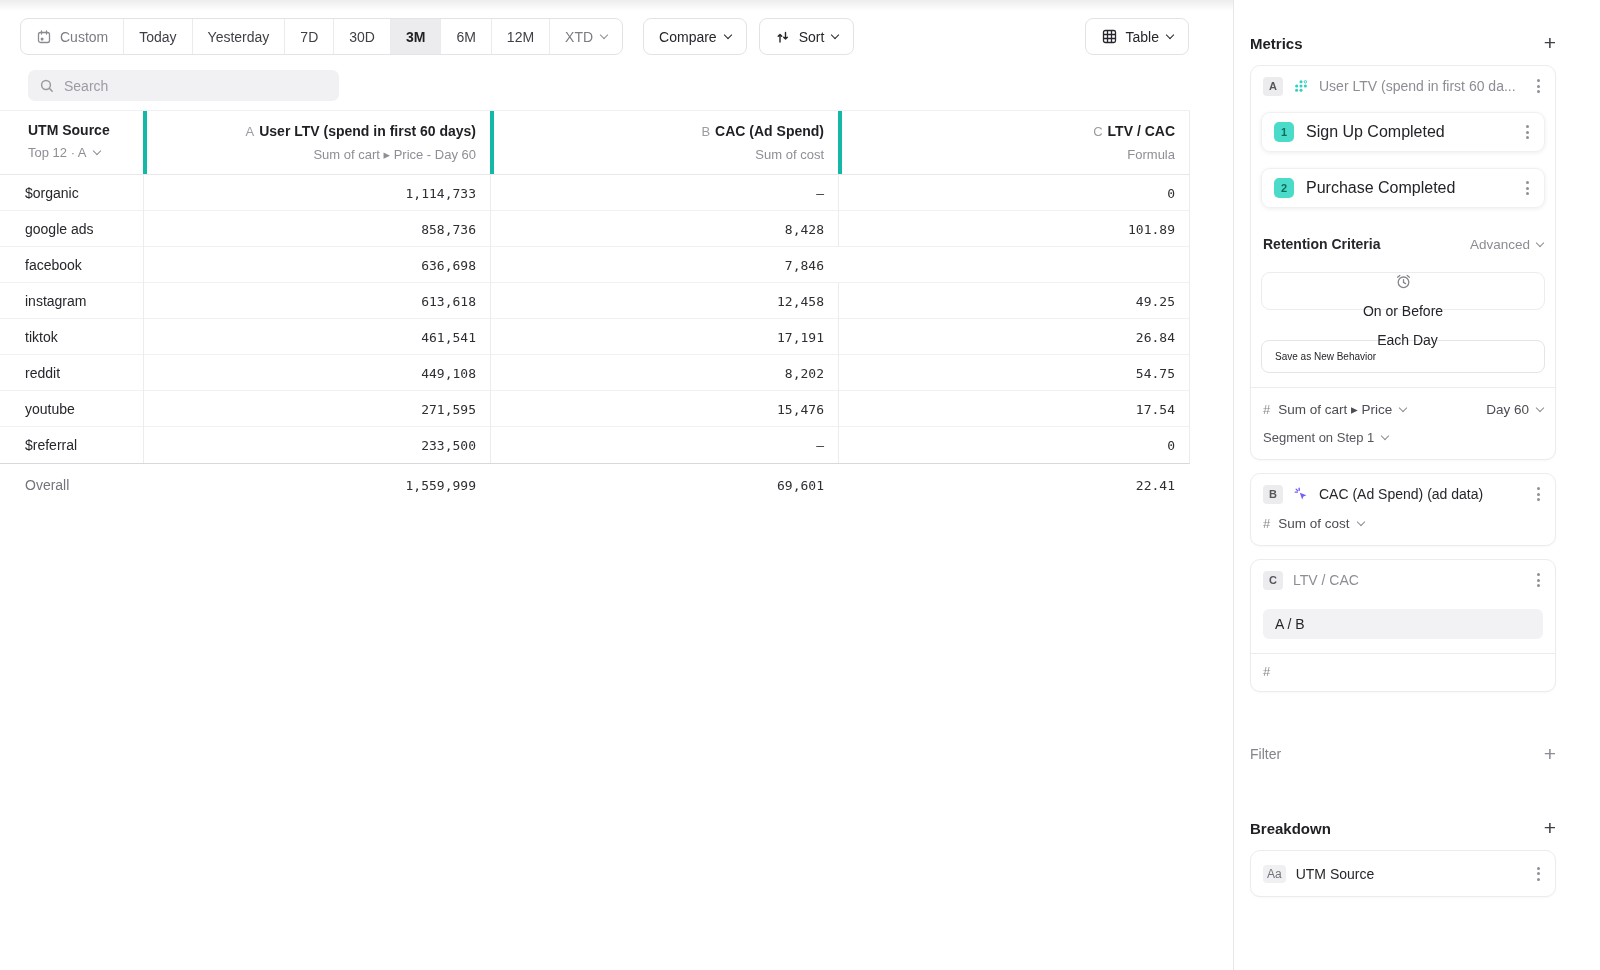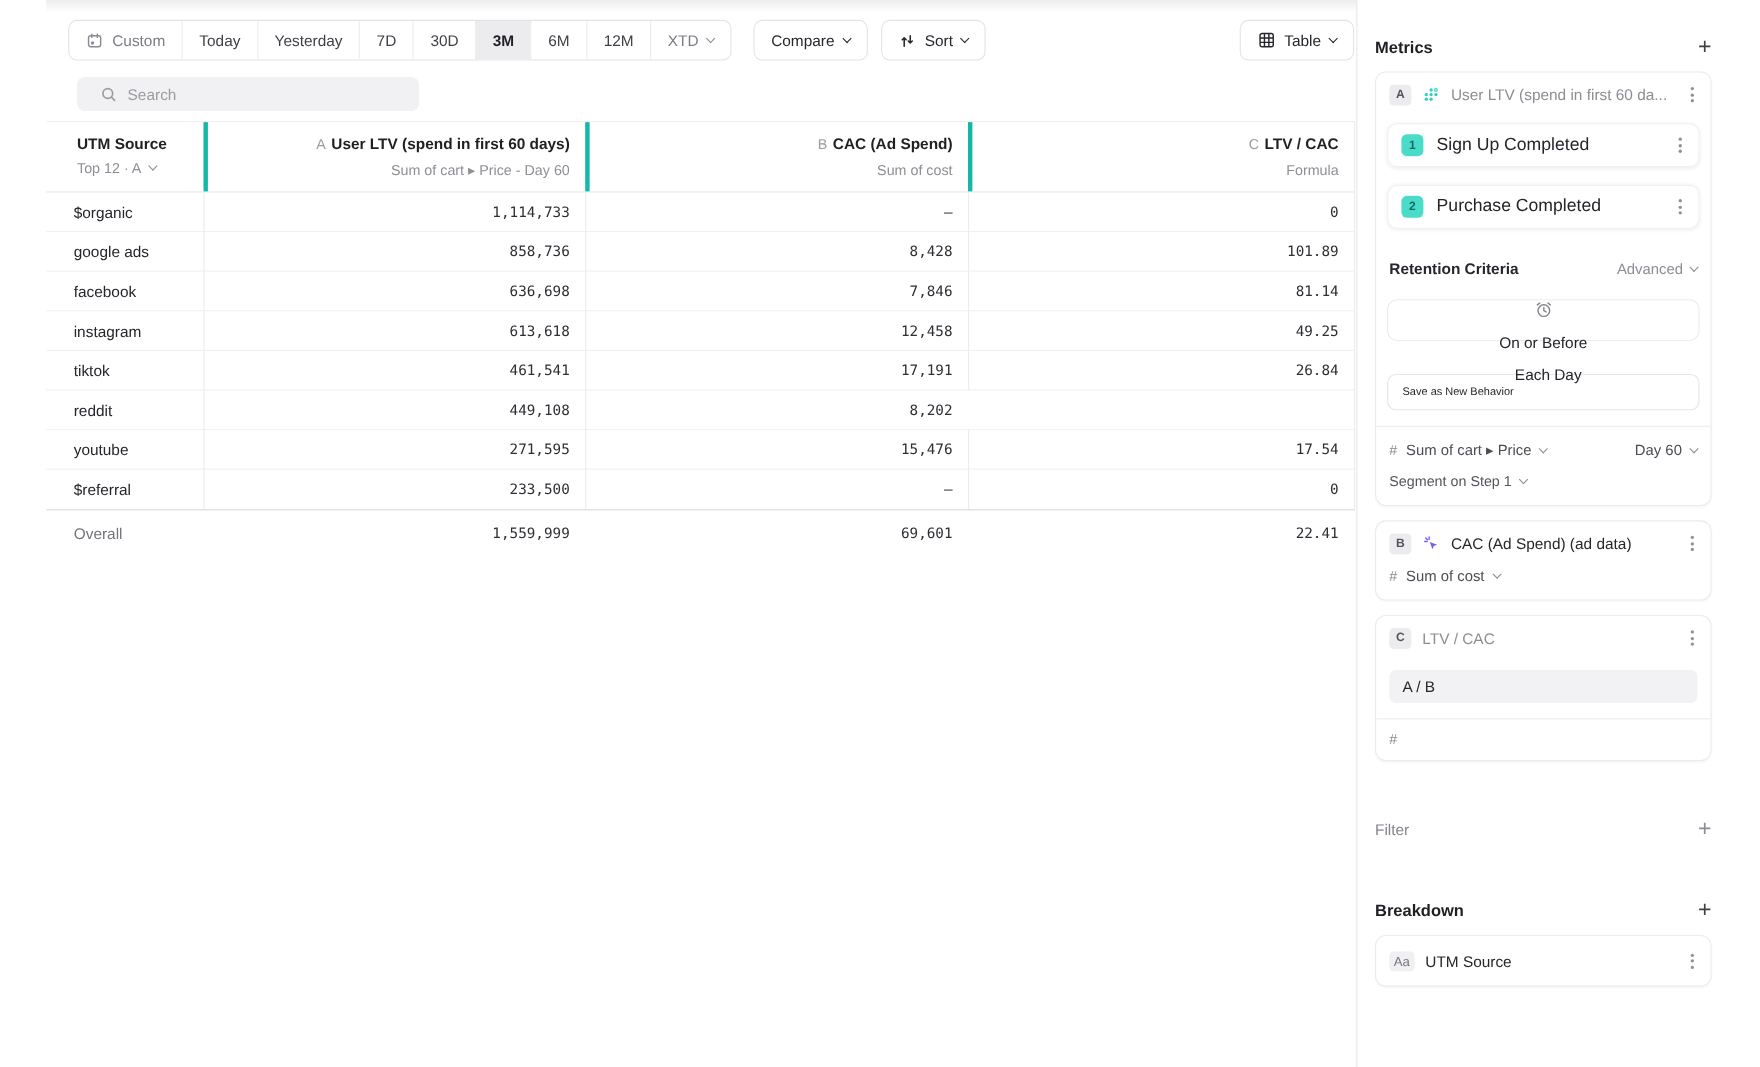--- a/index.html
+++ b/index.html
@@ -1,20 +1,20 @@
 <!DOCTYPE html>
 <html><head>
 <meta charset="utf-8">
 <style>
   * { margin:0; padding:0; box-sizing:border-box; }
   html,body { width:1600px; height:970px; background:#ffffff; overflow:hidden;
               font-family:"Liberation Sans", sans-serif; color:#26262c; }
 
   
-  .main { position:absolute; left:0; top:0; width:1233px; height:970px; background:#fff;margin-left:42px; }
+  .main { position:absolute; left:0; top:0; width:1233px; height:970px; background:#fff; }
   .top-shadow { position:absolute; left:0; top:0; width:1233px; height:11px;
                 background:linear-gradient(rgba(0,0,0,0.07), rgba(0,0,0,0)); }
   .sidebar { position:absolute; left:1233px; top:0; width:367px; height:970px;
              border-left:1px solid #e7e7ea; padding:0 44px 0 16px; background:#fff; }
 
   
   .toolbar { position:absolute; top:18px; left:20px; right:44px; display:flex; align-items:center; }
   .segmented { display:flex; align-items:stretch; height:37px; border:1px solid #e3e3e7;
                border-radius:8px; overflow:hidden; background:#fff; }
   .seg { display:flex; align-items:center; gap:8px; padding:0 15px; font-size:14px;
@@ -28,21 +28,21 @@
   .btn + .btn { margin-left:12px; }
   .compare { margin-left:20px; }
   .spacer { flex:1; }
 
   .chev { display:inline-block; width:6px; height:6px; border-right:1.5px solid currentColor;
           border-bottom:1.5px solid currentColor; transform:rotate(45deg); margin-top:-3px; }
   .chev.gray { color:#8c8c94; }
 
   
   .search { position:absolute; top:70px; left:28px; width:311px; height:31px; background:#f1f1f3;
-            border-radius:7px; display:flex; align-items:center; gap:9px; padding:0 21px; }
+            border-radius:7px; display:flex; align-items:center; gap:9px; padding:0 11px; }
   .search input { border:none; outline:none; background:transparent; font-size:14px; width:100%;
                   font-family:"Liberation Sans", sans-serif; color:#26262c; }
   .search input::placeholder { color:#9b9ba3; }
 
   
   .table { position:absolute; top:110px; left:0; width:1190px; border-top:1px solid #f0f0f2; }
   .grid { display:grid; grid-template-columns:143px 347px 348px 351px; }
   .thead { border-bottom:1px solid #e8e8eb; border-right:1px solid #ececef; }
   .th { padding:11px 14px 12px; }
   .th.first { padding-left:28px; }
@@ -240,38 +240,38 @@
       <div class="grid tr">
         <div class="td-label">google ads</div>
         <div class="td-num">858,736</div>
         <div class="td-num">8,428</div>
         <div class="td-num">101.89</div>
       </div>
       <div class="grid tr">
         <div class="td-label">facebook</div>
         <div class="td-num">636,698</div>
         <div class="td-num">7,846</div>
-        <div class="td-num">81.14</div>
       </div>
       <div class="grid tr">
         <div class="td-label">instagram</div>
         <div class="td-num">613,618</div>
         <div class="td-num">12,458</div>
         <div class="td-num">49.25</div>
       </div>
       <div class="grid tr">
         <div class="td-label">tiktok</div>
         <div class="td-num">461,541</div>
         <div class="td-num">17,191</div>
         <div class="td-num">26.84</div>
       </div>
       <div class="grid tr">
         <div class="td-label">reddit</div>
         <div class="td-num">449,108</div>
         <div class="td-num">8,202</div>
+        <div class="td-num">54.75</div>
       </div>
       <div class="grid tr">
         <div class="td-label">youtube</div>
         <div class="td-num">271,595</div>
         <div class="td-num">15,476</div>
         <div class="td-num">17.54</div>
       </div>
       <div class="grid tr">
         <div class="td-label">$referral</div>
         <div class="td-num">233,500</div>

